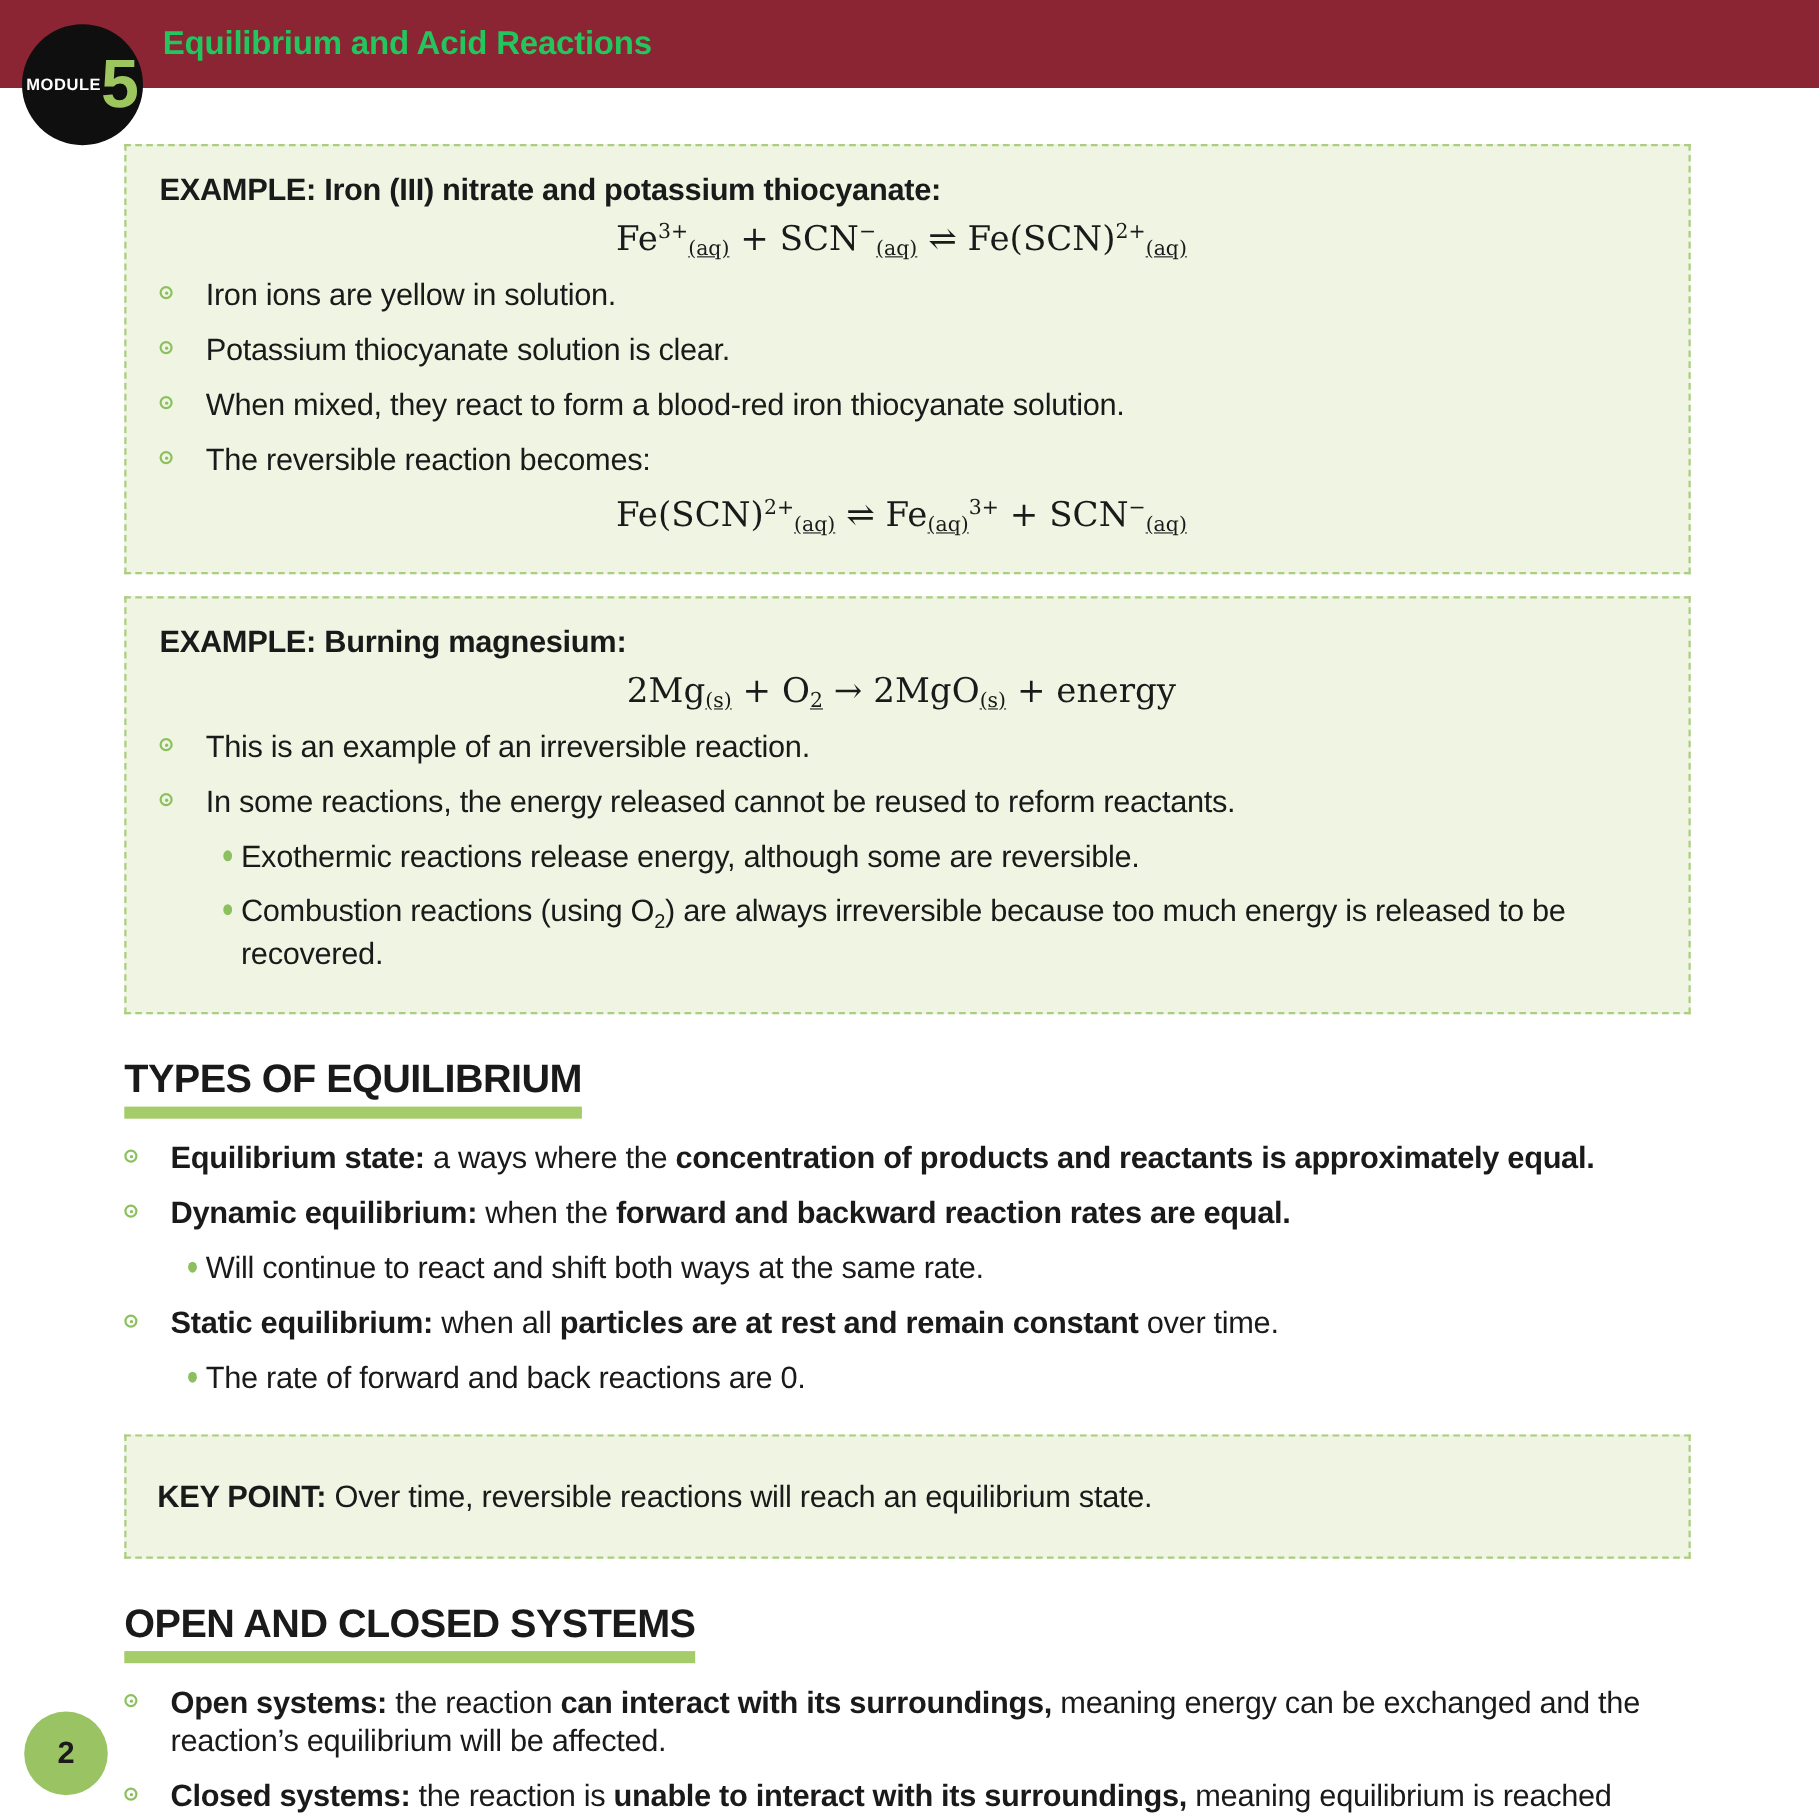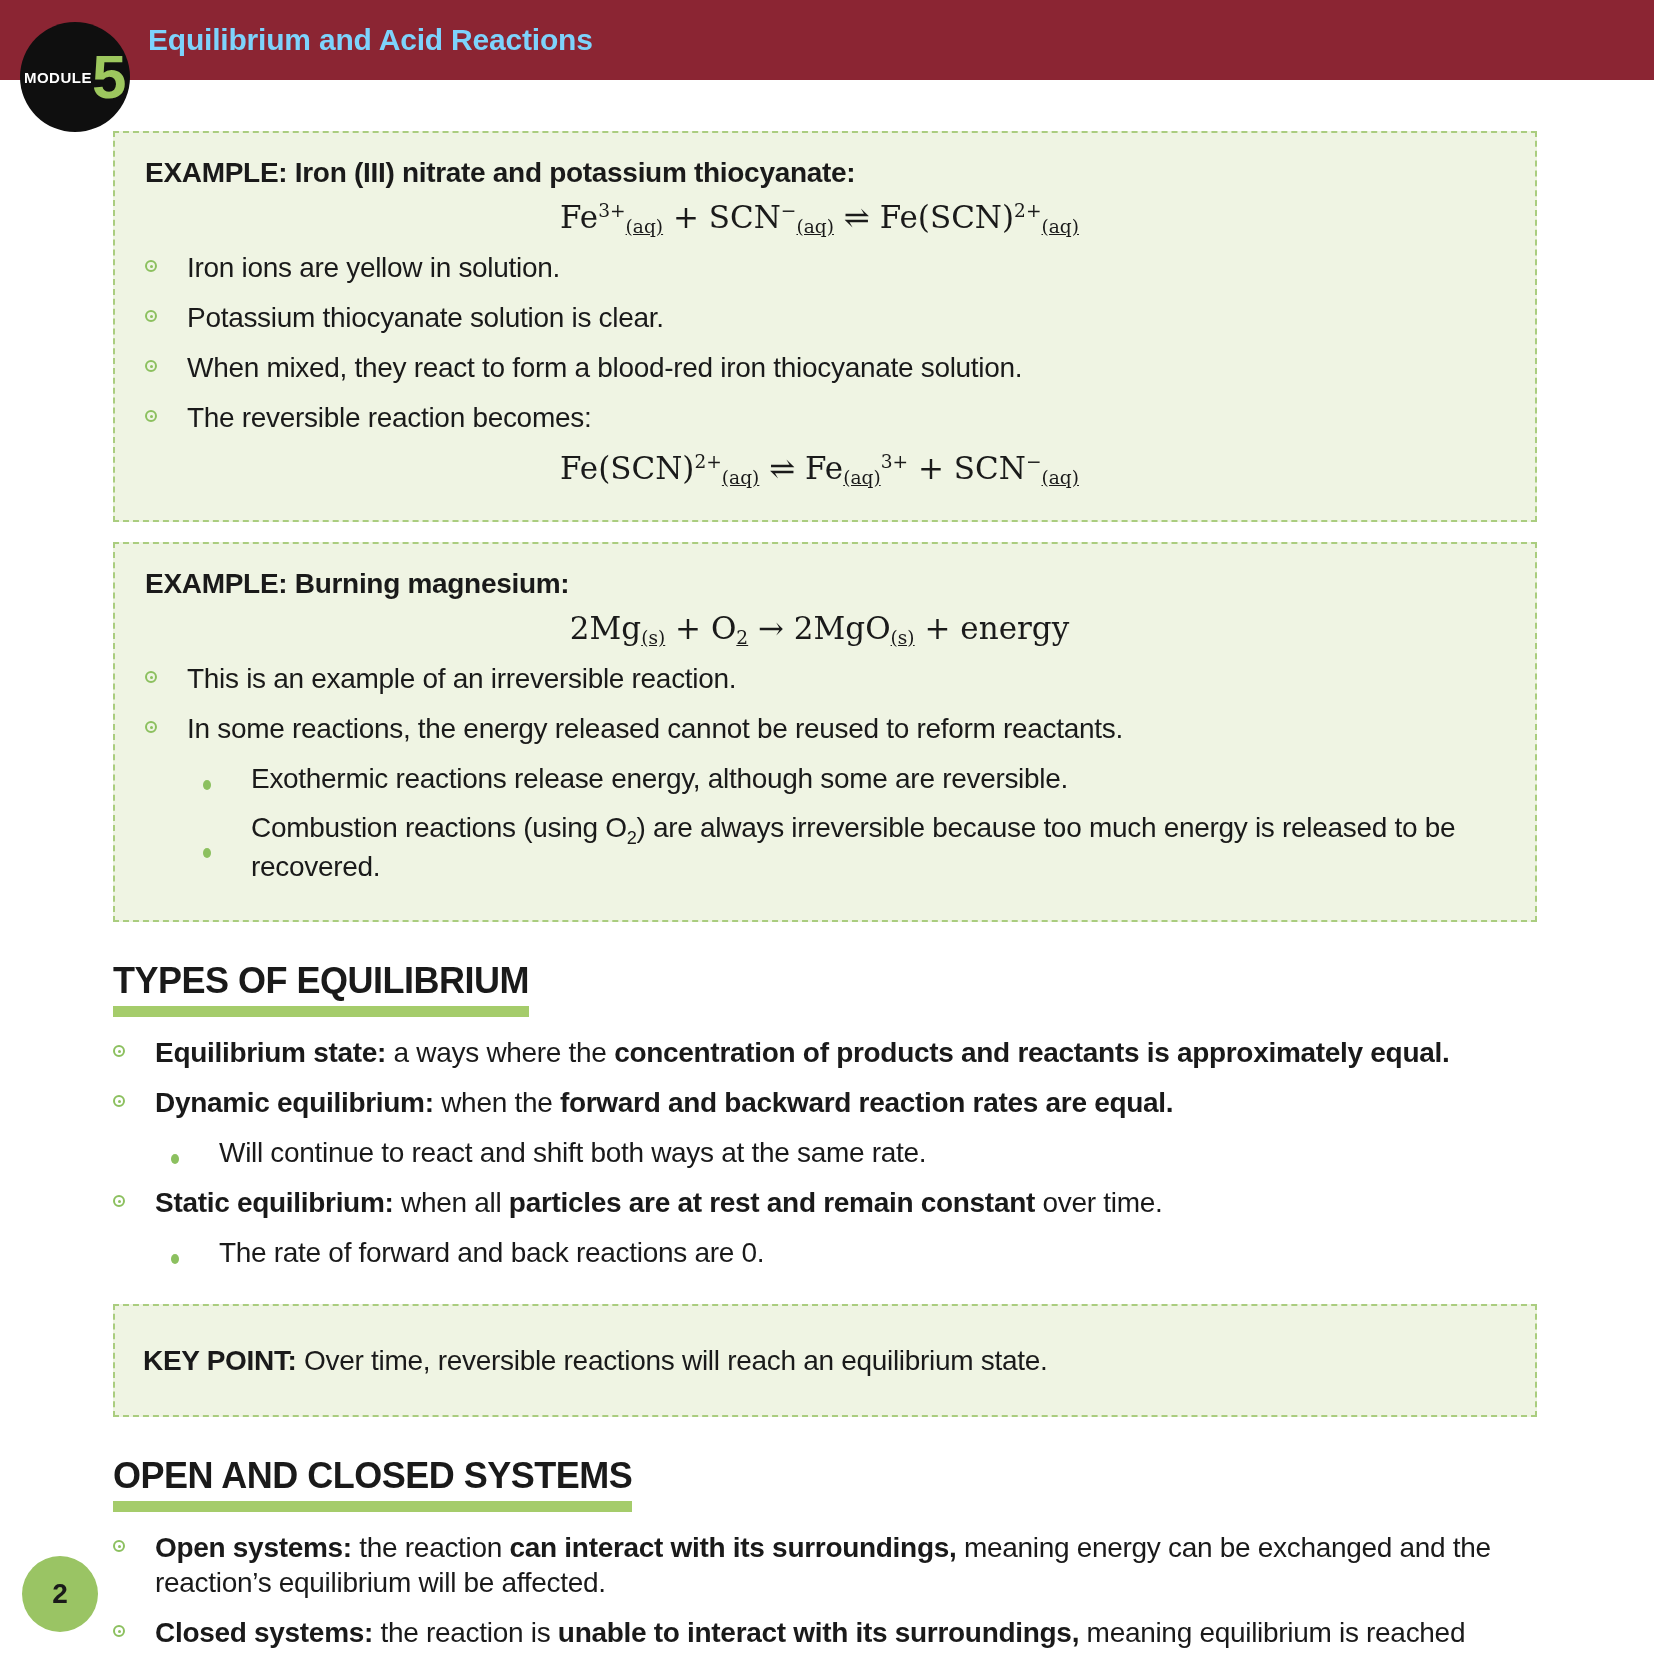--- a/index.html
+++ b/index.html
@@ -26,40 +26,40 @@
     display:flex;align-items:center;
   }
   .module-badge{
     position:absolute;left:20px;top:22px;width:110px;height:110px;
     background:var(--badge-bg);border-radius:50%;
     display:flex;flex-direction:row;align-items:center;justify-content:center;
     z-index:2;
   }
   .module-label{color:#ffffff;font-size:15px;font-weight:700;letter-spacing:0.5px;}
   .module-number{color:var(--accent-green);font-size:62px;font-weight:700;line-height:0.95;margin-top:1px;}
-  .page-title{color:#7dd3fc;font-size:30px;font-weight:700;margin:0 0 0 148px;letter-spacing:-0.2px;}
+  .page-title{color:#22c55e;font-size:30px;font-weight:700;margin:0 0 0 148px;letter-spacing:-0.2px;}
   
   .content{margin:0 117px 0 113px;}
   .example-box{
     background:var(--box-bg);border:2px dashed var(--box-border);
     padding:18px 41px 22px 30px;margin-top:51px;
   }
   .example-box + .example-box{margin-top:20px;}
   .example-heading{font-size:28px;font-weight:700;margin:6px 0 8px 0;}
   .eq{
     font-family:"DejaVu Serif","DejaVu Sans",serif;font-size:31px;text-align:center;
     margin:10px 0 12px 0;letter-spacing:0;
   }
   .eq sup,.eq sub{font-size:60%;position:relative;vertical-align:baseline;line-height:0;}
   .eq sup{top:-0.6em;}
   .eq sub{top:0.28em;text-decoration:underline;}
   ul.blist{list-style:none;margin:10px 0 4px 0;padding:0;}
   ul.blist li{display:flex;align-items:flex-start;gap:30px;margin:15px 0;font-size:28px;line-height:1.25;}
   ul.sublist{list-style:none;margin:6px 0 4px 58px;padding:0;}
-  ul.sublist li{display:flex;align-items:center;gap:40px;margin:14px 0;font-size:28px;line-height:1.25;}
+  ul.sublist li{display:flex;align-items:flex-start;gap:8px;margin:14px 0;font-size:28px;line-height:1.25;}
   .bullet1{
     flex:none;width:12px;height:12px;margin-top:10px;border-radius:50%;
     border:2.5px solid var(--bullet-green);position:relative;
   }
   .bullet1::after{
     content:'';position:absolute;left:2.5px;top:2.5px;right:2.5px;bottom:2.5px;
     background:var(--bullet-green);border-radius:50%;
   }
   .bullet2{flex:none;width:8px;height:10px;margin-top:12px;border-radius:50%;background:var(--bullet-green);}
   .b{font-weight:700;}

